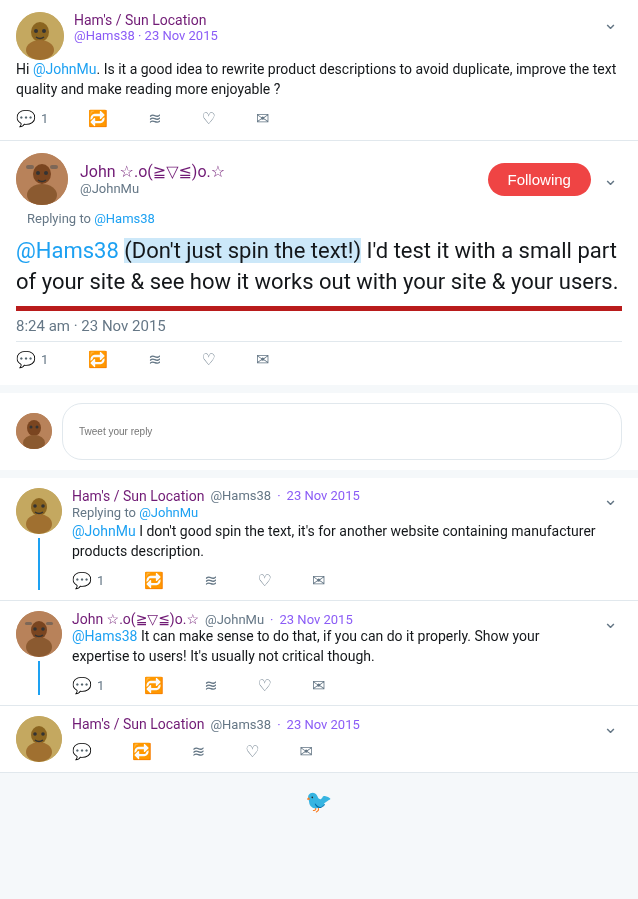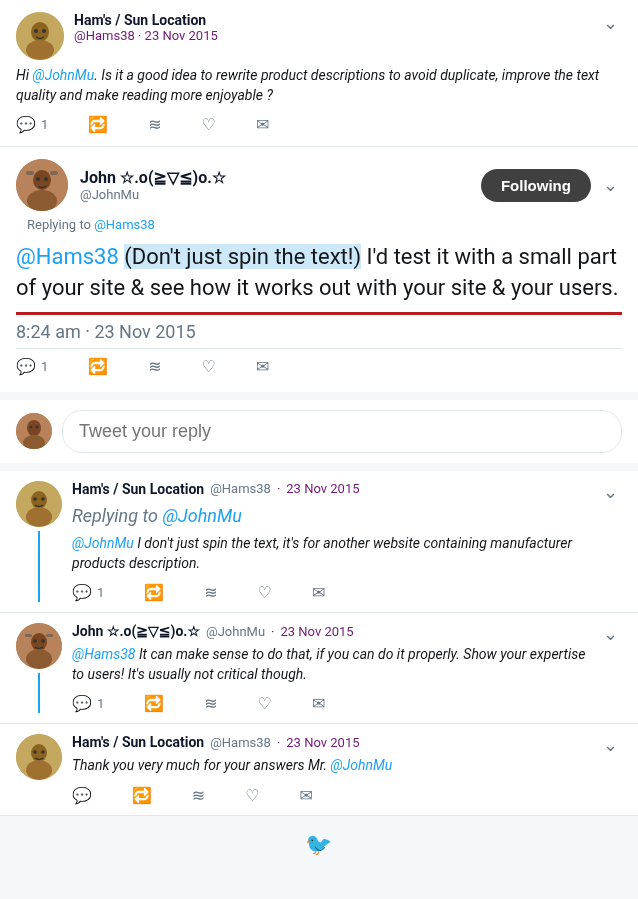--- a/index.html
+++ b/index.html
@@ -37,41 +37,39 @@
       flex-shrink: 0;
       overflow: hidden;
     }
 
     .user-info {
       display: flex;
       flex-direction: column;
     }
 
     .display-name {
-      font-weight: 700;
+      font-weight: 400;
       font-size: 14px;
-      color: #0f172a;
+      color: #701a75;
     }
 
     .screen-name {
       color: #657786;
       font-size: 13px;
     }
 
     .tweet-meta {
-      color: #701a75;
+      color: #8b5cf6;
       font-size: 13px;
     }
 
     .tweet-text {
       font-size: 14px;
       color: #14171a;
-      margin-top: 6px;
       line-height: 1.4;
-      font-style: italic;
     }
 
     .mention {
       color: #1da1f2;
     }
 
     .tweet-actions {
       display: flex;
       align-items: center;
       margin-top: 10px;
@@ -116,27 +114,27 @@
       padding: 12px 16px 0;
     }
 
     .main-tweet-user {
       display: flex;
       align-items: center;
       gap: 12px;
     }
 
     .following-btn {
-      background: #404040;
+      background: #ef4444;
       color: white;
       border: none;
       border-radius: 20px;
       padding: 8px 20px;
       font-size: 15px;
-      font-weight: bold;
+      font-weight: normal;
       cursor: pointer;
     }
 
     .replying-to {
       color: #657786;
       font-size: 13px;
       padding: 6px 27px;
     }
 
     .main-tweet-body {
@@ -144,23 +142,23 @@
     }
 
     .main-tweet-text {
       font-size: 22px;
       line-height: 1.4;
       color: #14171a;
     }
 
     .timestamp {
       color: #657786;
-      font-size: 18px;
+      font-size: 15px;
       padding: 6px 0;
-      border-top: 3px solid #b91c1c;
+      border-top: 5px solid #b91c1c;
       margin-top: 8px;
     }
 
     .main-tweet-actions {
       display: flex;
       align-items: center;
       gap: 40px;
       padding: 8px 0;
       border-top: 1px solid #e1e8ed;
     }
@@ -172,22 +170,22 @@
       display: flex;
       align-items: center;
       gap: 10px;
       border-bottom: 8px solid #f5f8fa;
     }
 
     .reply-input {
       flex: 1;
       border: 1px solid #e1e8ed;
       border-radius: 20px;
-      padding: 10px 16px;
-      font-size: 18px;
+      padding: 22px 16px;
+      font-size: 10px;
       color: #aab8c2;
       outline: none;
       background: #fff;
     }
 
     
     .thread-item {
       background: #fff;
       border-bottom: 1px solid #e1e8ed;
       padding: 10px 16px;
@@ -382,25 +380,25 @@
         </div>
         <div class="thread-line blue-line"></div>
       </div>
       <div class="thread-content">
         <div class="thread-user-row">
           <span class="display-name">Ham's / Sun Location</span>
           <span class="screen-name">@Hams38</span>
           <span class="tweet-meta">·</span>
           <span class="tweet-meta">23 Nov 2015</span>
         </div>
-        <div class="tweet-text" style="color:#657786;font-size:18px;">
+        <div class="tweet-text" style="color:#657786;font-size:13px;">
           <span>Replying to</span> <span class="mention">@JohnMu</span>
         </div>
         <div class="tweet-text">
-          <span class="mention">@JohnMu</span><span> I don't just spin the text, it's for another website containing manufacturer products description.</span>
+          <span class="mention">@JohnMu</span><span> I don't good spin the text, it's for another website containing manufacturer products description.</span>
         </div>
         <div class="tweet-actions">
           <div class="action-item">
             <span class="action-icon">💬</span>
             <span class="action-count">1</span>
           </div>
           <div class="action-item">
             <span class="action-icon">🔁</span>
           </div>
           <div class="action-item">
@@ -486,23 +484,20 @@
           </svg>
         </div>
       </div>
       <div class="thread-content">
         <div class="thread-user-row">
           <span class="display-name">Ham's / Sun Location</span>
           <span class="screen-name">@Hams38</span>
           <span class="tweet-meta">·</span>
           <span class="tweet-meta">23 Nov 2015</span>
         </div>
-        <div class="tweet-text">
-          <span>Thank you very much for your answers Mr. </span><span class="mention">@JohnMu</span>
-        </div>
         <div class="tweet-actions">
           <div class="action-item">
             <span class="action-icon">💬</span>
           </div>
           <div class="action-item">
             <span class="action-icon">🔁</span>
           </div>
           <div class="action-item">
             <span class="action-icon">≋</span>
           </div>

